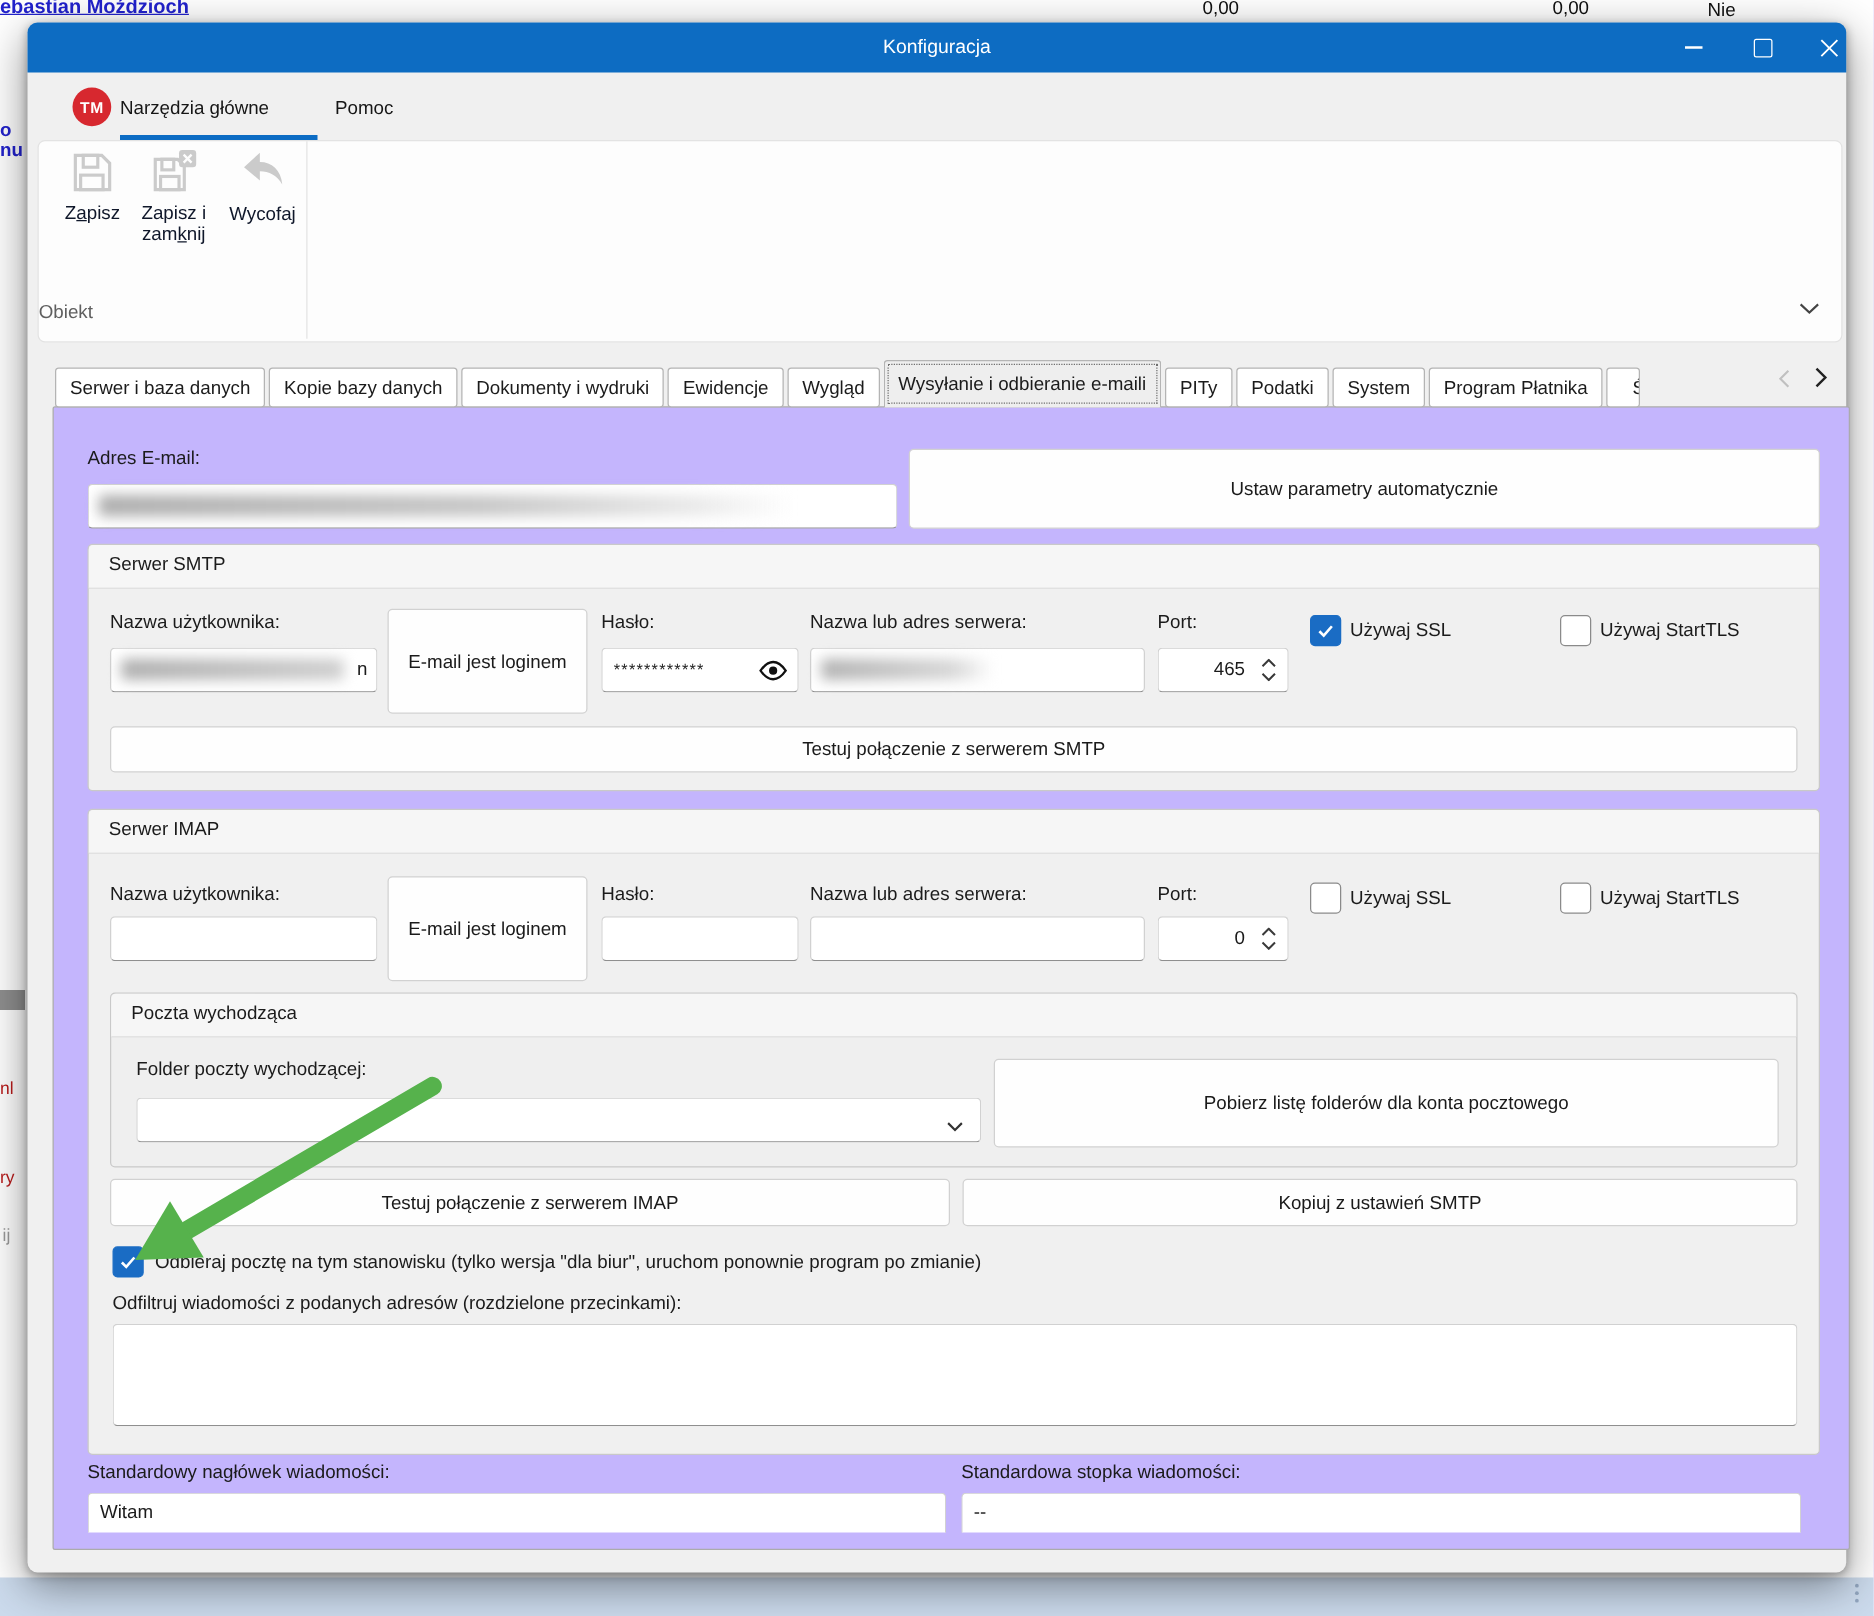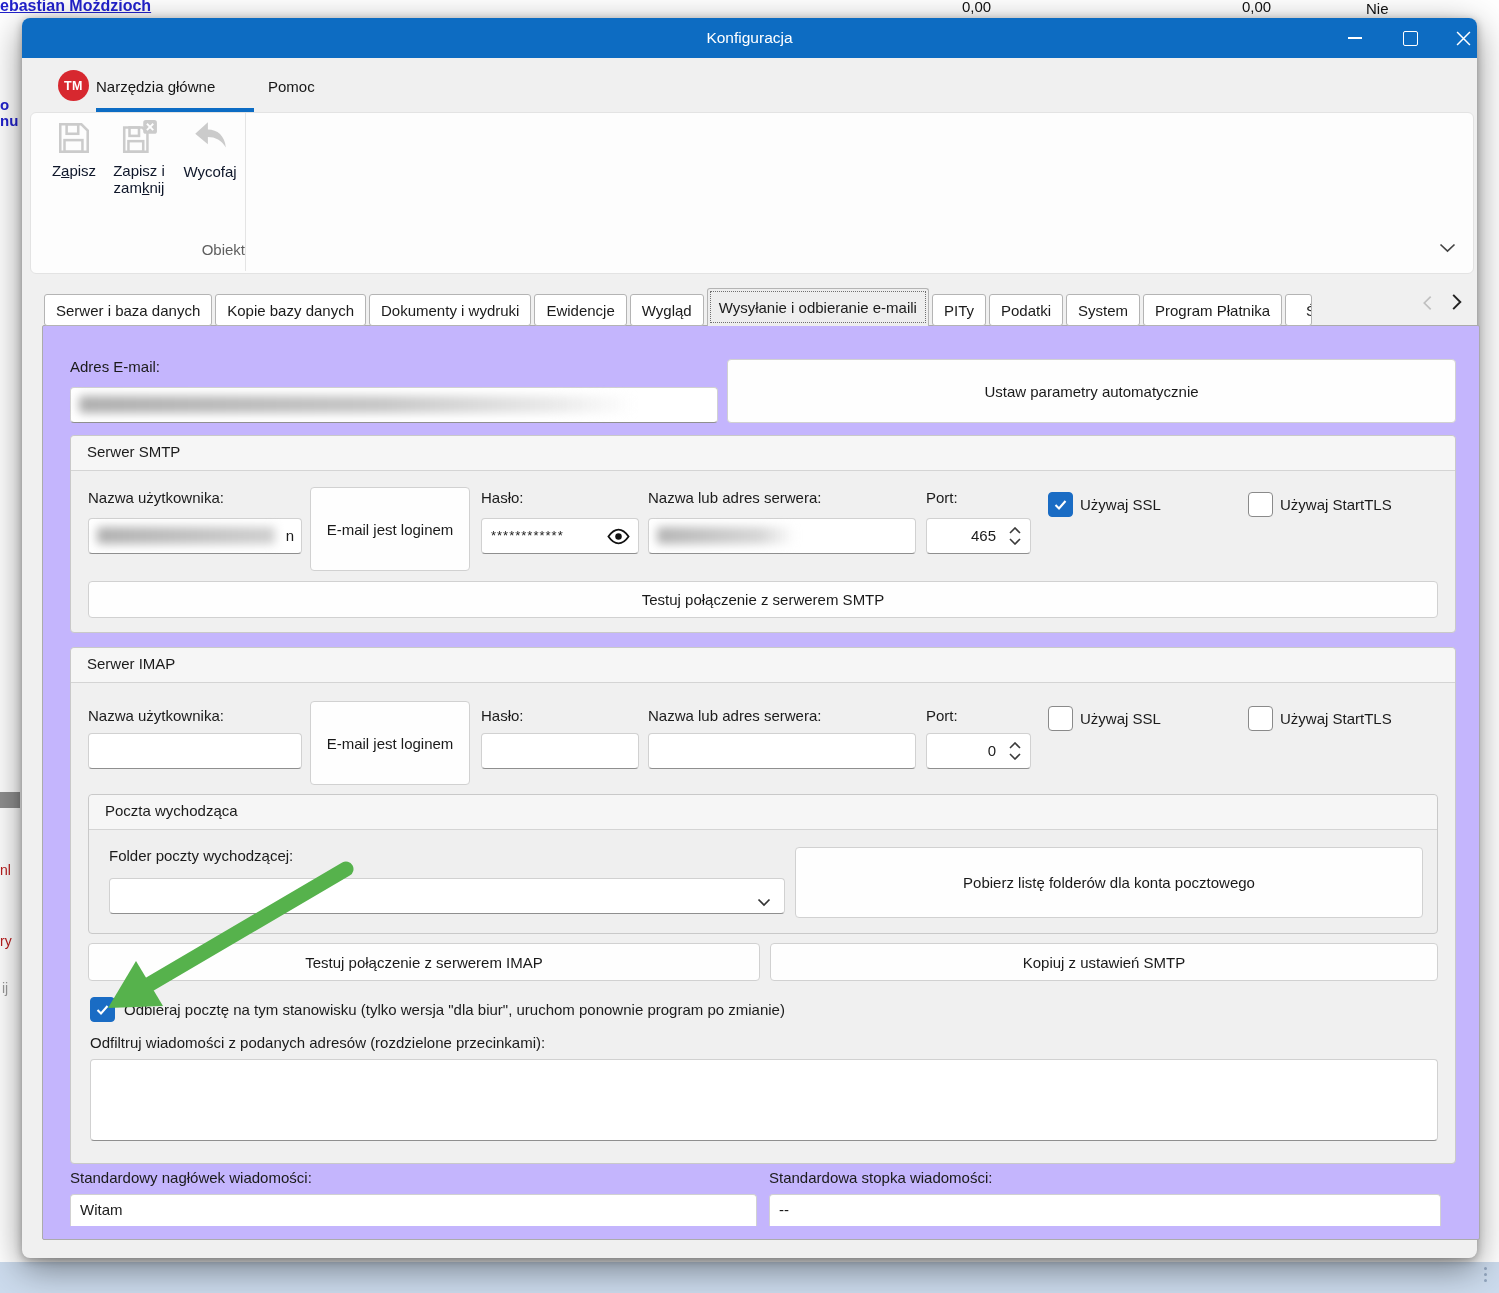--- a/index.html
+++ b/index.html
@@ -22,21 +22,21 @@
   .wbtn{width:40px;height:30px;top:5px;display:flex;align-items:center;justify-content:center}
   
   .logo{left:36px;top:52px;width:31px;height:31px;border-radius:50%;background:#d7282f;color:#fff;
         font-weight:bold;font-size:12.5px;display:flex;align-items:center;justify-content:center;letter-spacing:.5px}
   .rtab{top:46px;height:44px;display:flex;align-items:center;justify-content:flex-start;font-size:15px;color:#161616}
   .rtab.active{border-bottom:4px solid #0c6cc4}
   .ribbon-panel{left:8px;top:94px;width:1442px;height:160px;background:#fdfdfd;border:1px solid #e3e3e3;border-radius:6px}
   .rdivider{left:214px;top:0;width:1px;height:158px;background:#e4e4e4}
   .rbtn{top:6px;display:flex;flex-direction:column;align-items:center;color:#0f172a;font-size:15px;line-height:17px;text-align:center}
   .rbtn u{text-decoration:underline}
-  .rgroup-label{left:0;top:128px;width:214px;text-align:right;color:#5f5f5f;font-size:15px}
+  .rgroup-label{left:0;top:128px;width:214px;text-align:left;color:#5f5f5f;font-size:15px}
   
   .tabstrip{left:22px;top:270px;width:1376px;height:38px;display:flex;align-items:flex-end;gap:3px;z-index:3}
   .tab{height:32px;background:#fff;border:1px solid #b4b4b4;border-radius:3px;display:flex;align-items:center;
        padding:0 11px;font-size:15px;white-space:nowrap;box-sizing:border-box}
   .tab.sel{height:38px;background:#eeeeee;border-bottom:none;border-radius:3px 3px 0 0;
            outline:1px dotted #6f6f6f;outline-offset:-4px}
   .tab.clipped{width:27px;overflow:hidden;padding:0 0 0 20px;flex:none}
   
   .panel{left:20px;top:307px;width:1436px;height:913px;background:#c4b5fd;border:1px solid #ababab;border-radius:2px}
   .lbl{font-size:15px;color:#1b1b1b;white-space:nowrap}

